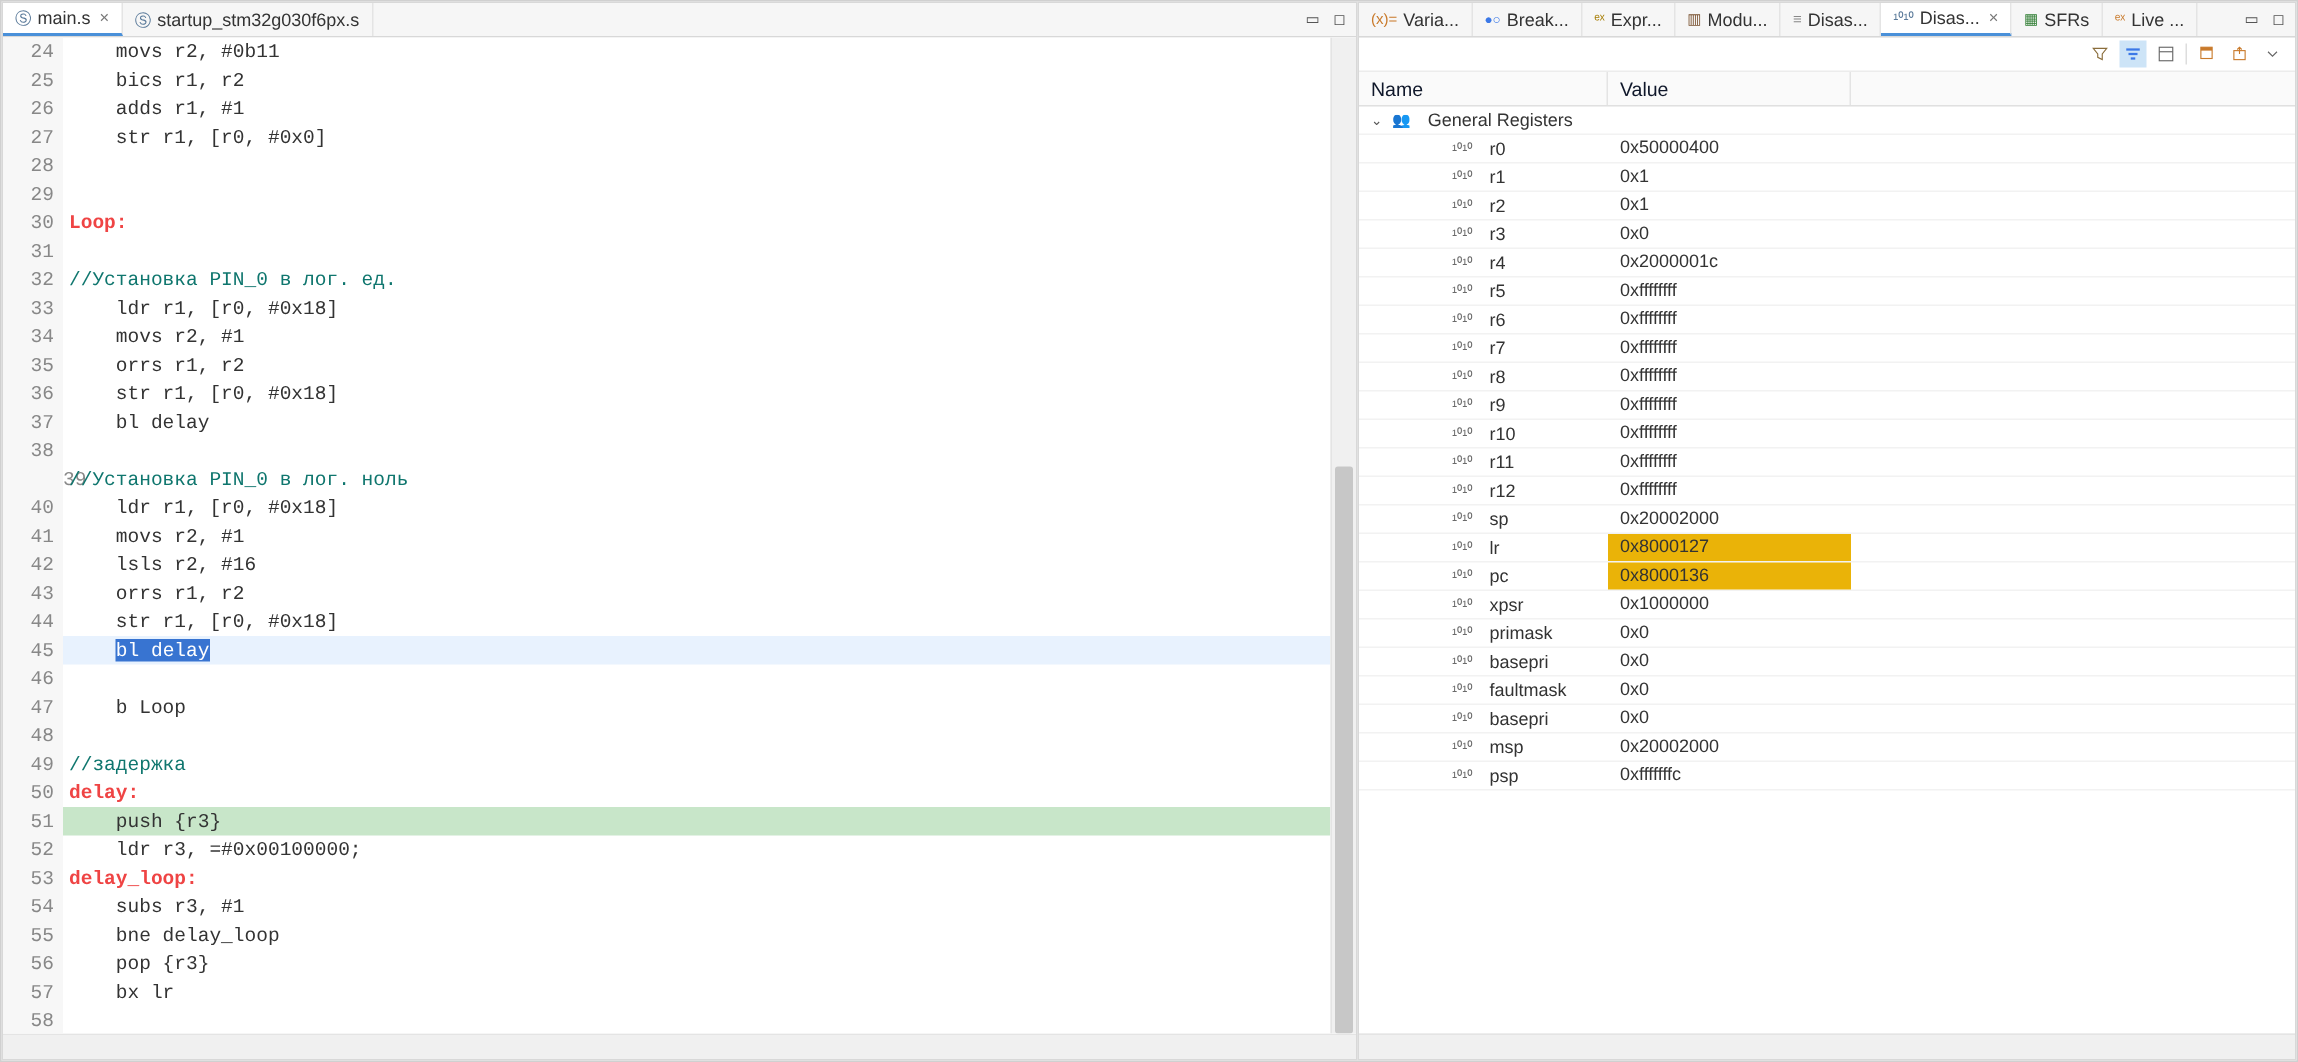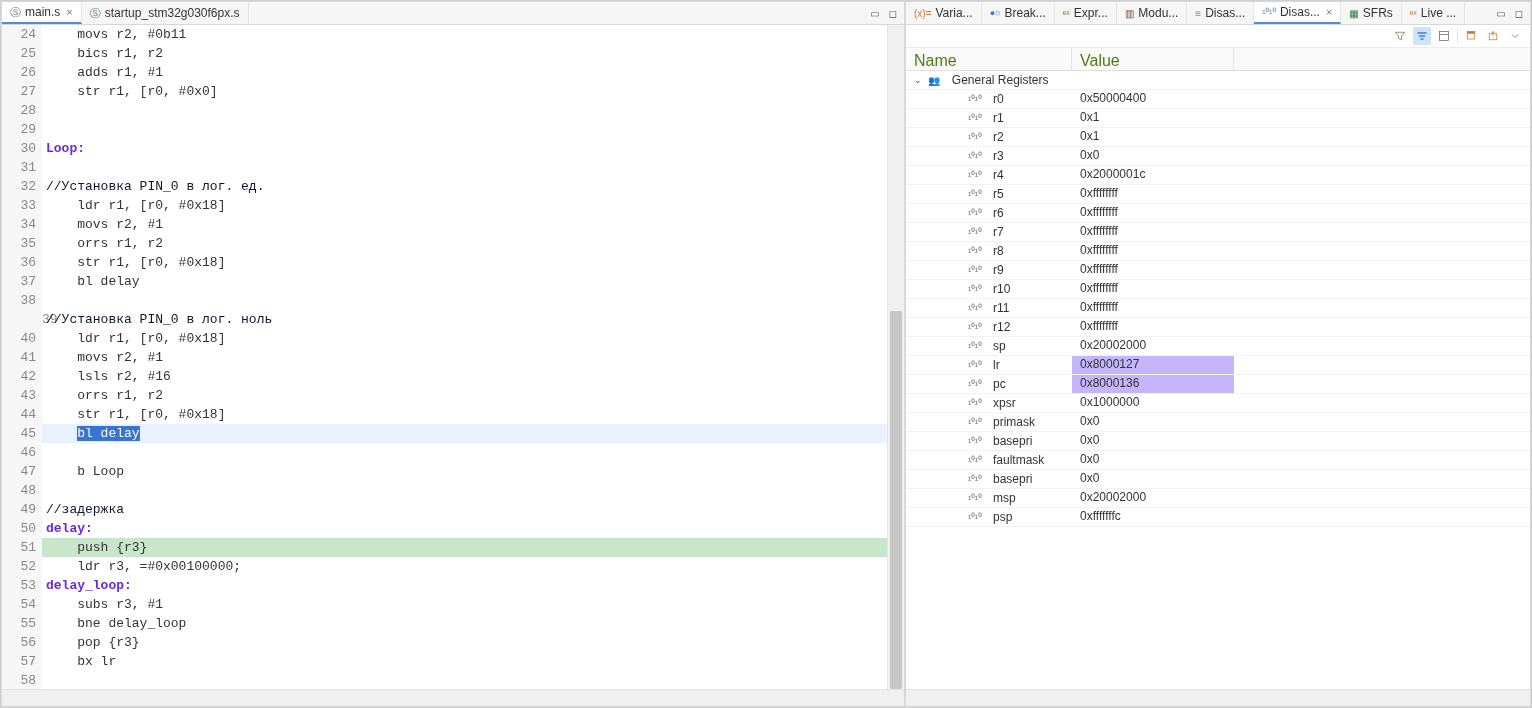--- a/index.html
+++ b/index.html
@@ -11,42 +11,42 @@
   .tab{display:flex;align-items:center;gap:4px;height:22px;padding:0 8px;border-right:1px solid #e4e4e4;cursor:pointer;white-space:nowrap}
   .tab.active{background:#fff;border-bottom:2px solid #4a90d9;height:20px}
   .tab .close{font-size:11px;color:#777;margin-left:2px}
   .spacer{flex:1}
   .winbtn{width:14px;height:14px;margin-right:4px;display:flex;align-items:center;justify-content:center;font-size:10px;color:#555;cursor:pointer}
   .icon{width:12px;height:12px;display:inline-block}
   .editor-body{flex:1;display:flex;overflow:hidden;position:relative;background:#fff}
   .gutter{width:34px;background:#f7f7f7;text-align:right;padding-right:6px;color:#888;font-family:Consolas,"Courier New",monospace;font-size:13px;line-height:19px;user-select:none}
   .code{flex:1;font-family:Consolas,"Courier New",monospace;font-size:13px;line-height:19px;white-space:pre;overflow:hidden;position:relative}
   .code .line{padding-left:4px;height:19px}
-  .code .cm{color:#0f172a}
-  .code .lbl{color:#6d28d9;font-weight:bold}
+  .code .cm{color:#0f766e}
+  .code .lbl{color:#ef4444;font-weight:bold}
   .cur-line{background:#e8f2fe}
   .hl{background:#3874d1;color:#fff}
   .step{background:#c8e6c9}
   .vscroll{width:16px;background:#f0f0f0;border-left:1px solid #e4e4e4;position:relative}
   .vscroll .thumb{position:absolute;left:2px;right:2px;background:#c7c7c7;border-radius:2px}
   .hscroll-row{height:16px;background:#f0f0f0;border-top:1px solid #e4e4e4;display:flex}
   .hscroll-row .track{flex:1;position:relative}
   .hscroll-row .corner{width:16px}
   .toolbar-r{height:22px;display:flex;align-items:center;justify-content:flex-end;gap:4px;padding-right:6px;border-bottom:1px solid #ececec}
   .tbtn{width:16px;height:16px;display:flex;align-items:center;justify-content:center;border:1px solid transparent}
   .reg-table{flex:1;overflow:auto;position:relative}
-  .reg-head{display:flex;height:22px;background:#fafafa;border-bottom:1px solid #e0e0e0;font-size:16px;color:#4d7c0f;position:sticky;top:0}
+  .reg-head{display:flex;height:22px;background:#fafafa;border-bottom:1px solid #e0e0e0;font-size:13px;color:#0f172a;position:sticky;top:0}
   .reg-head div{padding:4px 8px;border-right:1px solid #e4e4e4;box-sizing:border-box}
   .c-name{width:166px}
   .c-val{width:162px}
   .c-desc{flex:1}
   .reg-row{display:flex;height:18px;font-size:12px;border-bottom:1px solid #f2f2f2}
   .reg-row div{padding:1px 8px;box-sizing:border-box;overflow:hidden;text-overflow:ellipsis;white-space:nowrap}
   .reg-row .c-name{display:flex;align-items:center;gap:4px}
-  .reg-row.yellow .c-val{background:#c4b5fd}
+  .reg-row.yellow .c-val{background:#eab308}
   .tree-indent2{display:inline-block;width:50px}
   .caret{font-size:9px;color:#555;width:10px;display:inline-block}
   .small-ico{font-size:10px;color:#6a6a6a}
   .tab-ico-var{color:#c97a2b;font-size:10px}
   .tab-ico-bp{color:#3b78e7;font-size:9px}
   .tab-ico-expr{color:#a67c00;font-size:10px}
   .tab-ico-mod{color:#7a5230;font-size:10px}
   .tab-ico-dis{color:#888;font-size:10px}
   .tab-ico-reg{color:#5a7a9a;font-size:10px}
   .tab-ico-sfr{color:#2e7d32;font-size:10px}

